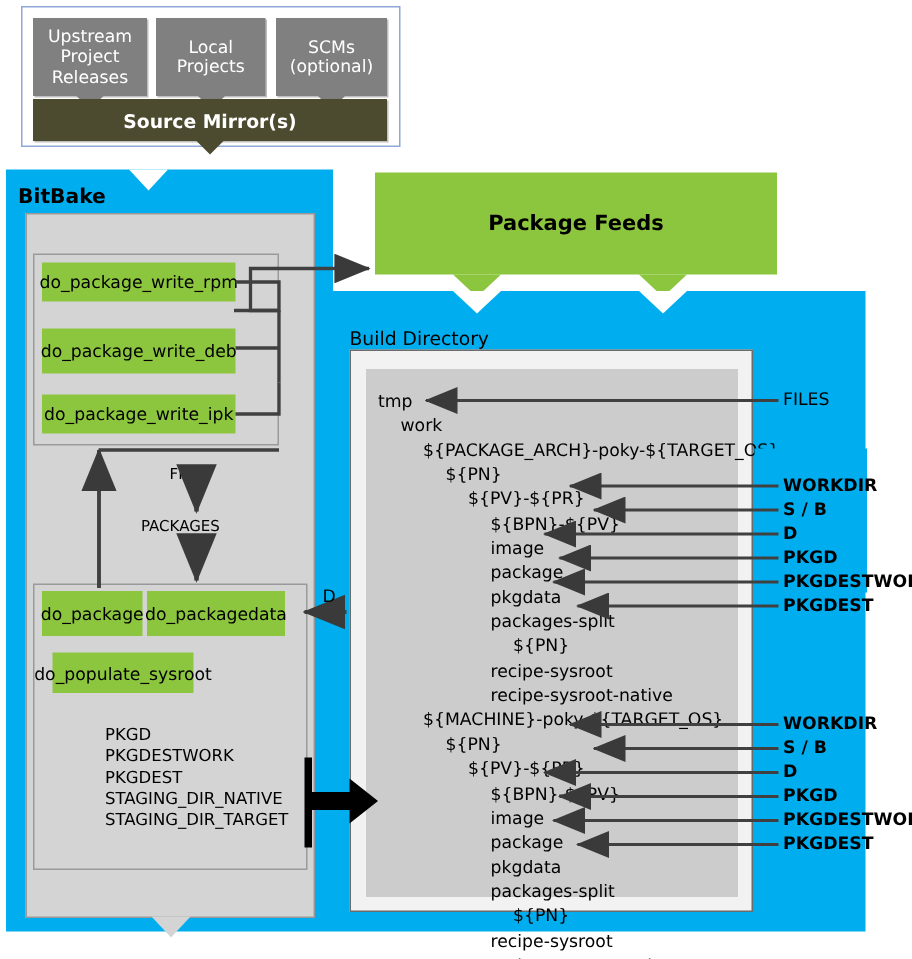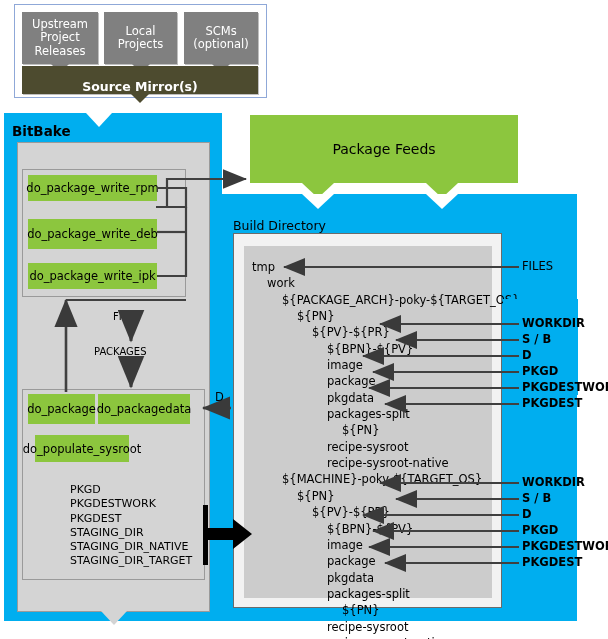--- a/index.html
+++ b/index.html
@@ -26,21 +26,21 @@
     width:0;height:0;border-left:9px solid transparent;
     border-right:9px solid transparent;
   }
   #box-upstream{left:22px;top:12px;width:76px;height:52px;}
   #box-local{left:104px;top:12px;width:73px;height:52px;}
   #box-scms{left:184px;top:12px;width:74px;height:52px;}
   .gray-notch{border-top:9px solid #808080;bottom:-9px;}
   #source-mirror{
     left:22px;top:66px;width:236px;height:28px;
     background:#4d4b2f;color:#ffffff;font-weight:bold;font-size:12.5px;
-    display:flex;align-items:flex-end;justify-content:center;
+    display:flex;align-items:center;justify-content:center;
     box-shadow:1px 1px 0 rgba(0,0,0,.25);
   }
   #source-mirror .notch-down{border-top:9px solid #4d4b2f;bottom:-9px;}
 
   
   #bitbake-panel{
     left:4px;top:113px;width:218px;height:508px;background:#00aeef;
   }
   #bitbake-panel .white-notch{
     position:absolute;left:82px;top:0;width:0;height:0;
@@ -83,21 +83,21 @@
   #label-packages{left:94px;top:346px;}
 
   #varlist{
     left:70px;top:483px;font-size:11px;line-height:14.3px;
     color:#000;white-space:pre;
   }
 
   
   #package-feeds{
     left:250px;top:115px;width:268px;height:68px;background:#8cc63e;
-    color:#000;font-weight:normal;font-size:14px;
+    color:#000;font-weight:bold;font-size:14px;
     display:flex;align-items:center;justify-content:center;
   }
   .feed-notch{
     position:absolute;bottom:-15px;width:0;height:0;
     border-left:16px solid transparent;border-right:16px solid transparent;
     border-top:15px solid #8cc63e;
   }
   #feed-notch-1{left:52px;}
   #feed-notch-2{left:176px;}
 
@@ -179,21 +179,21 @@
 <div class="abs green-task" id="task-ipk">do_package_write_ipk</div>
 
 <div class="abs mid-label" id="label-files">FILES</div>
 <div class="abs mid-label" id="label-packages">PACKAGES</div>
 
 <div class="abs task-group" id="group-pkg"></div>
 <div class="abs green-task" id="task-package">do_package</div>
 <div class="abs green-task" id="task-packagedata">do_packagedata</div>
 <div class="abs green-task" id="task-populate">do_populate_sysroot</div>
 
-<div class="abs" id="varlist"><div>PKGD</div><div>PKGDESTWORK</div><div>PKGDEST</div><div>STAGING_DIR</div><div>STAGING_DIR_NATIVE</div><div>STAGING_DIR_TARGET</div></div>
+<div class="abs" id="varlist"><div>PKGD</div><div>PKGDESTWORK</div><div>PKGDEST</div><div>STAGING_DIR_NATIVE</div><div>STAGING_DIR_TARGET</div></div>
 
 <div class="abs" id="package-feeds">
   <span>Package Feeds</span>
   <span class="feed-notch" id="feed-notch-1"></span>
   <span class="feed-notch" id="feed-notch-2"></span>
 </div>
 
 <div class="abs" id="build-panel">
   <span class="top-notch-a"></span>
   <span class="top-notch-b"></span>

